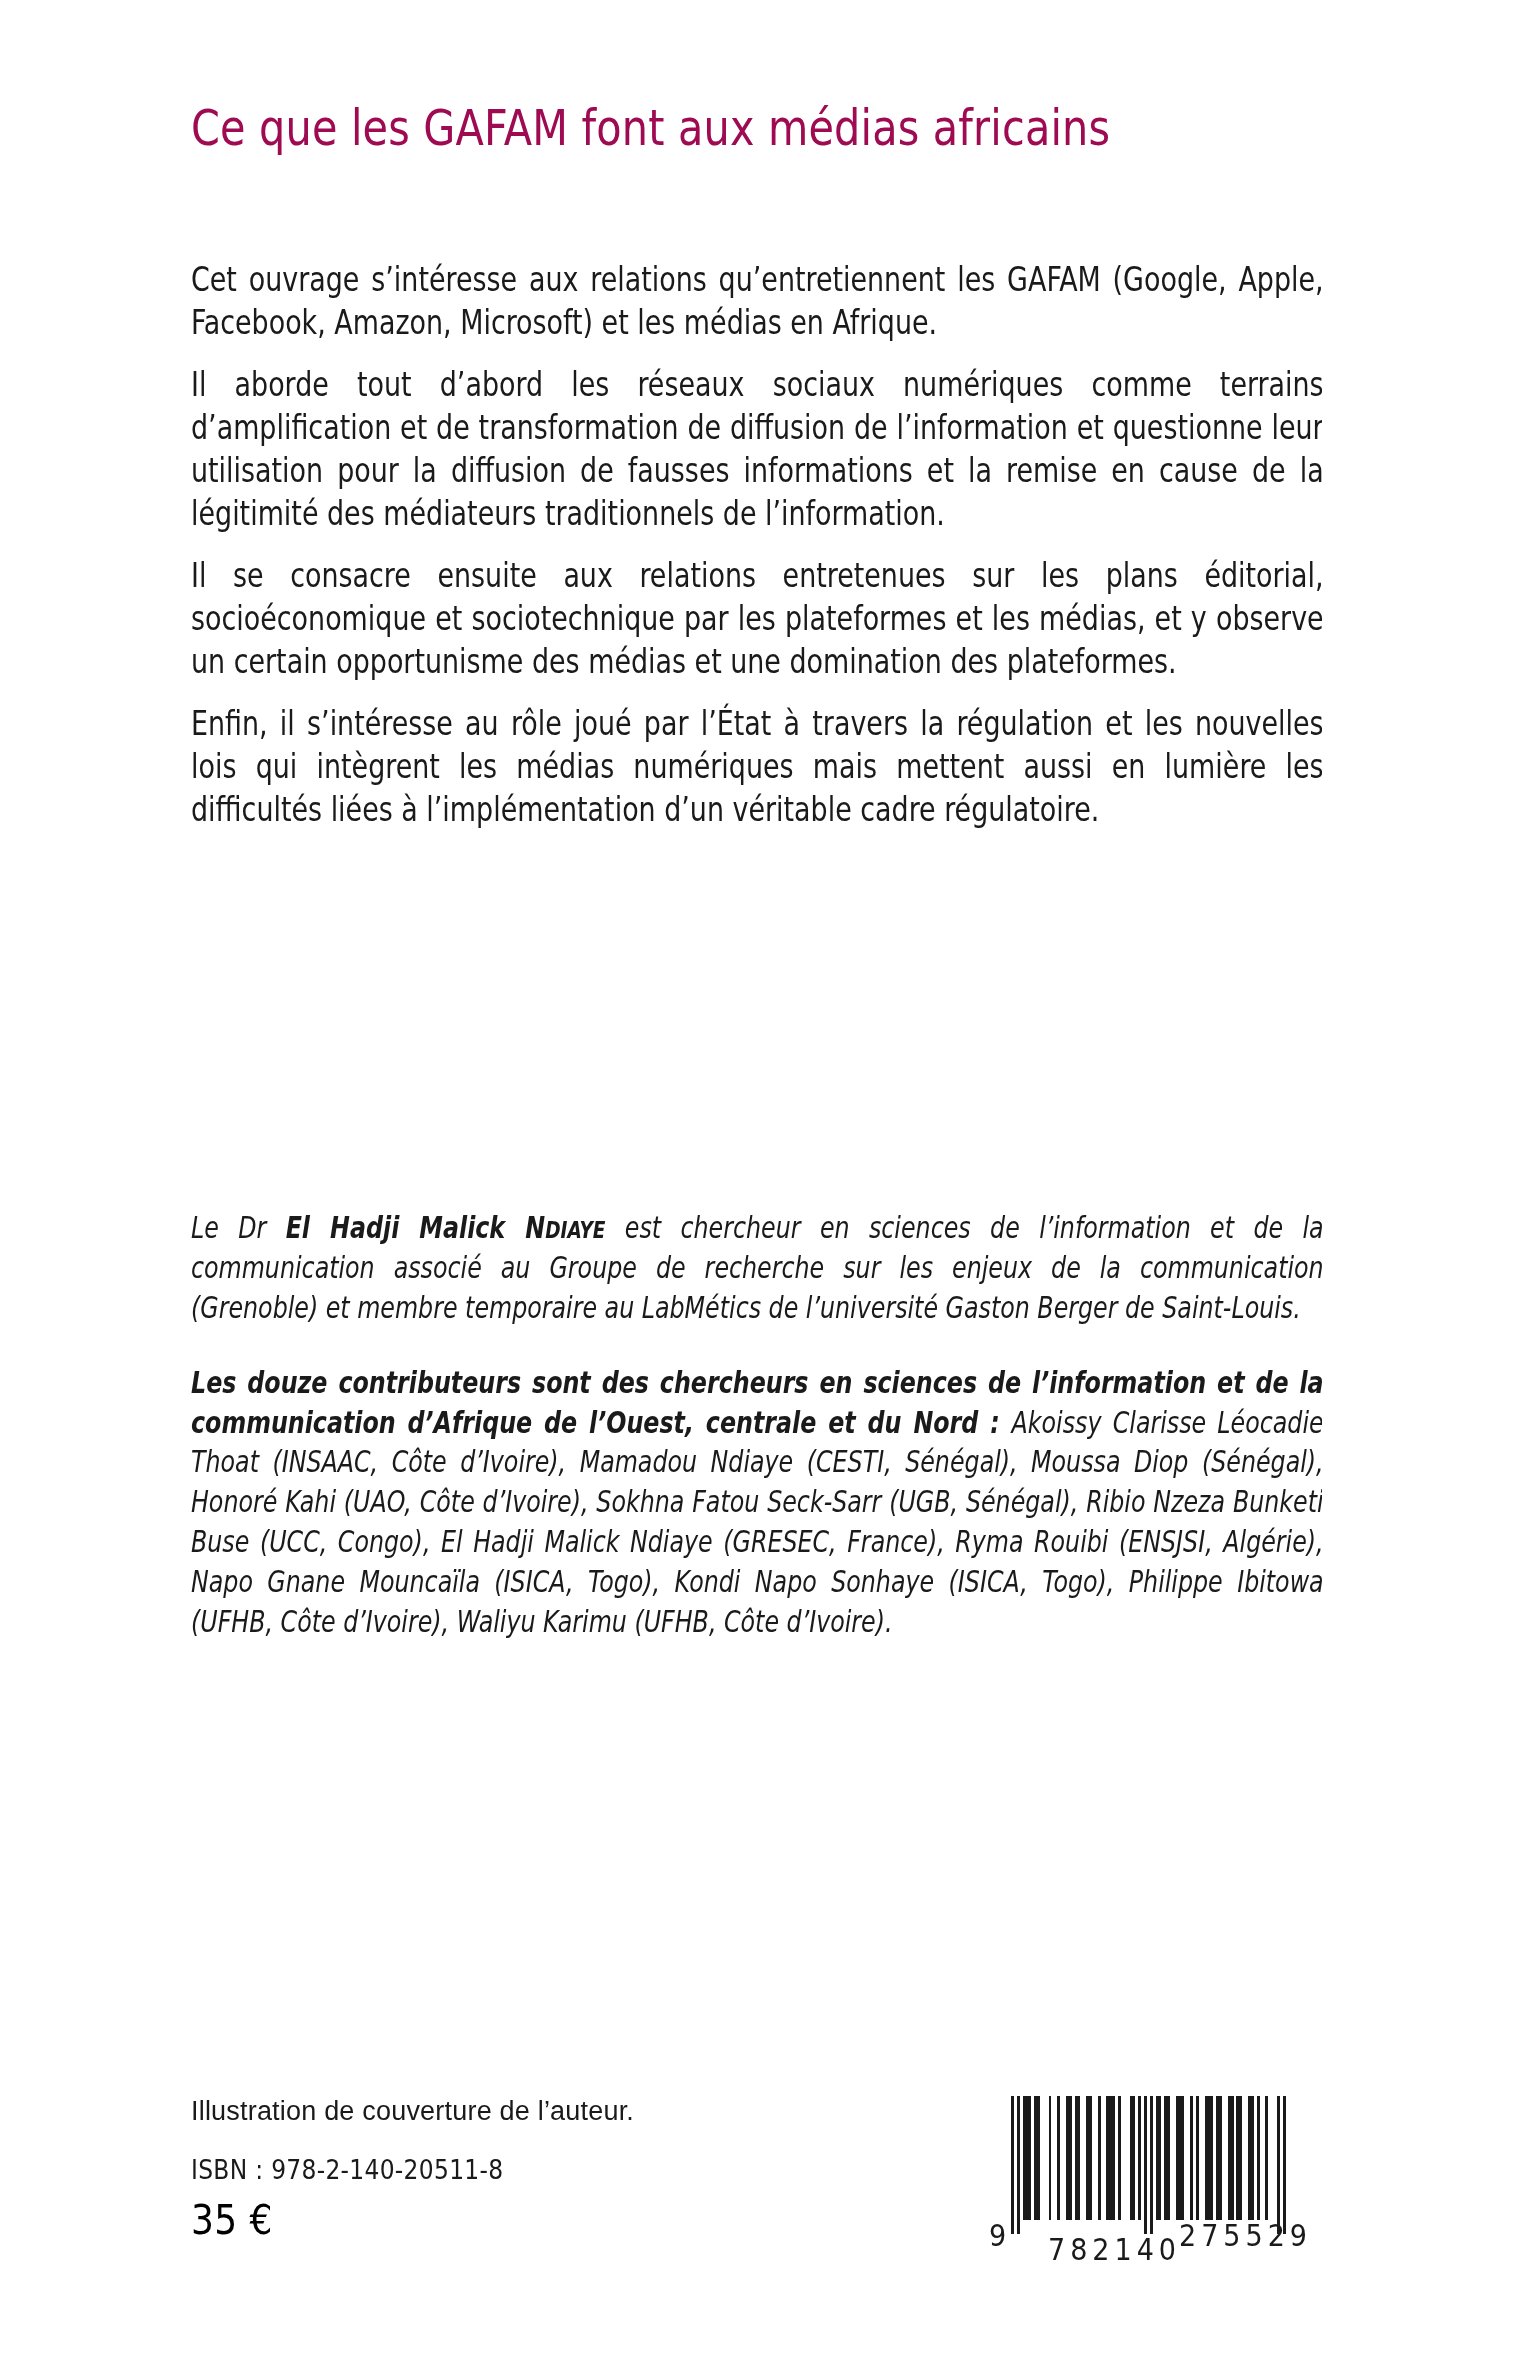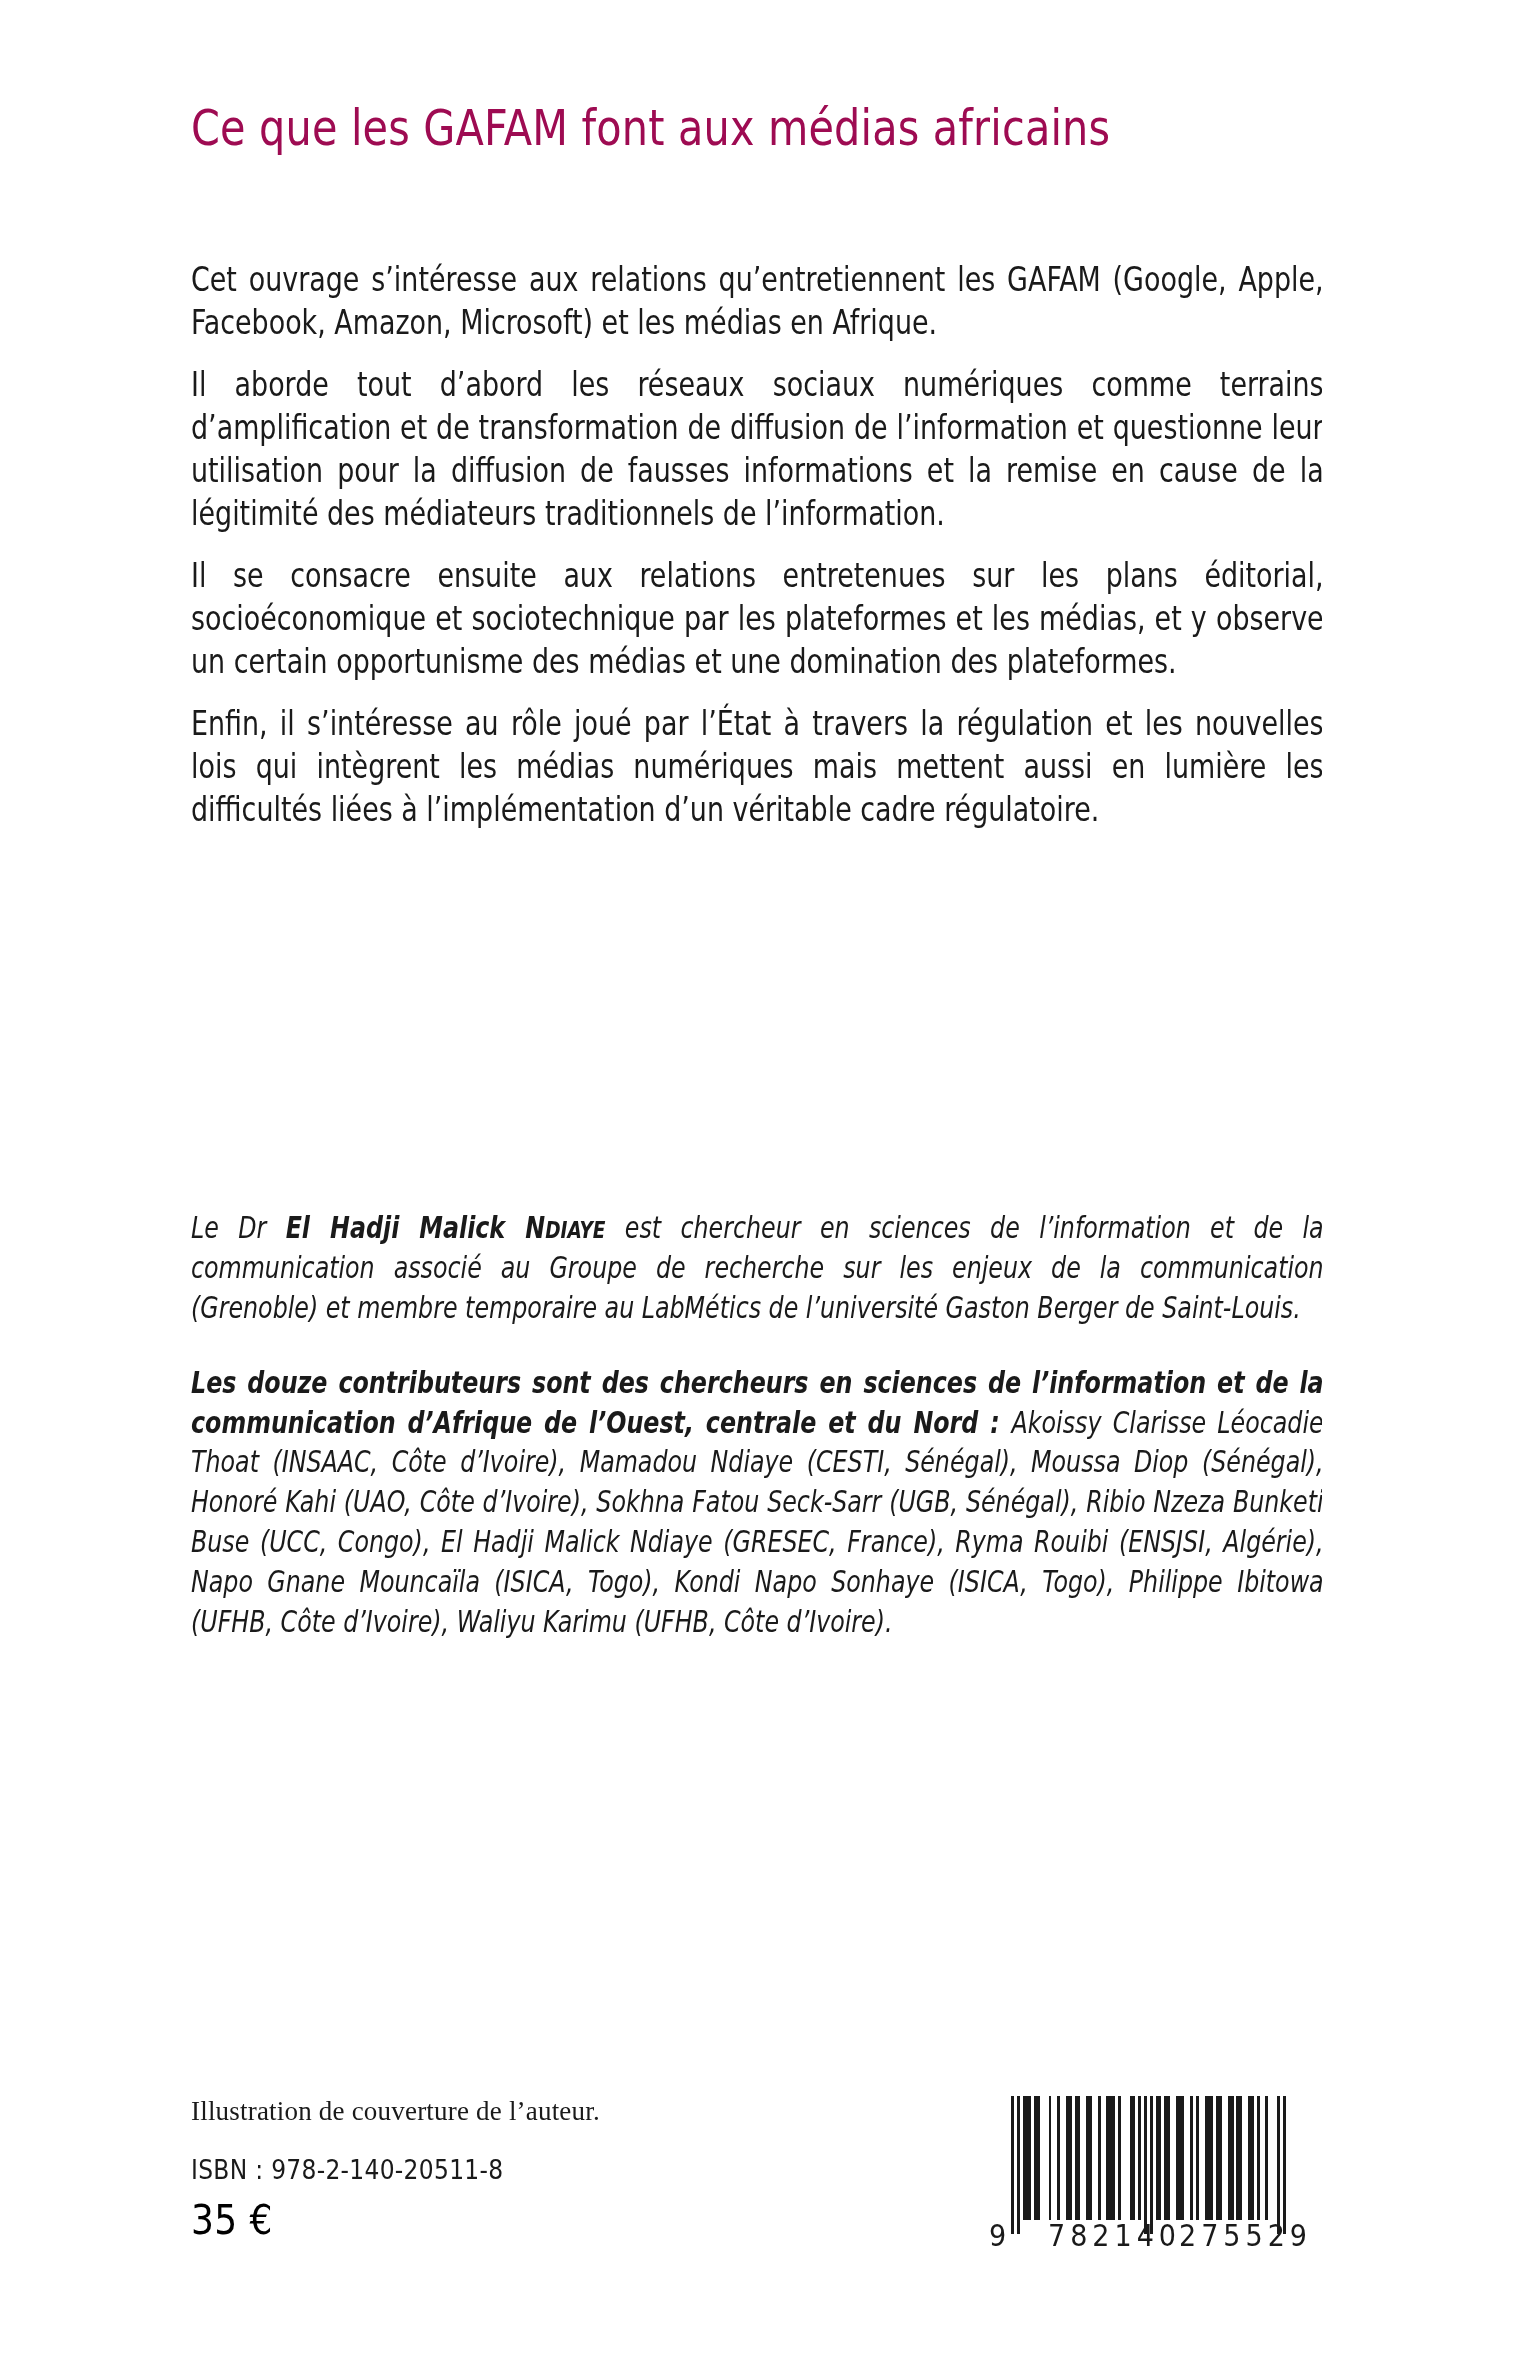--- a/index.html
+++ b/index.html
@@ -121,21 +121,21 @@
 
   
   .footer {
     position: absolute;
     left: 191px;
     top: 2096px;
     width: 1158px;
   }
   .footer-illus {
     color: #1a1a1a;
-    font-family: Liberation Serif, serif;
+    font-family: Liberation Sans, sans-serif;
     font-size: 27px;
     letter-spacing: 0.2px;
   }
   .footer-isbn {
     margin-top: 28px;
     color: #1a1a1a;
     font-family: "Liberation Sans Narrow", "DejaVu Sans Condensed", "Liberation Sans", sans-serif;
     font-size: 26px;
     letter-spacing: 0.3px;
   }
@@ -171,21 +171,21 @@
     height: 37px;
     font-family: "Liberation Sans Narrow", "DejaVu Sans Condensed", "Liberation Sans", sans-serif;
     font-size: 30px;
     color: #1a1a1a;
     letter-spacing: 5px;
   }
   .barcode-digits .d-left {
     position: absolute; left: -22px; top: 0;
   }
   .barcode-digits .d-mid {
-    position: absolute; left: 37px; top: 0;
+    position: absolute; left: 37px; top: 14px;
   }
   .barcode-digits .d-right {
     position: absolute; left: 168px; top: 0;
   }
 </style>
 </head>
 <body>
 
 <div class="page">
 

